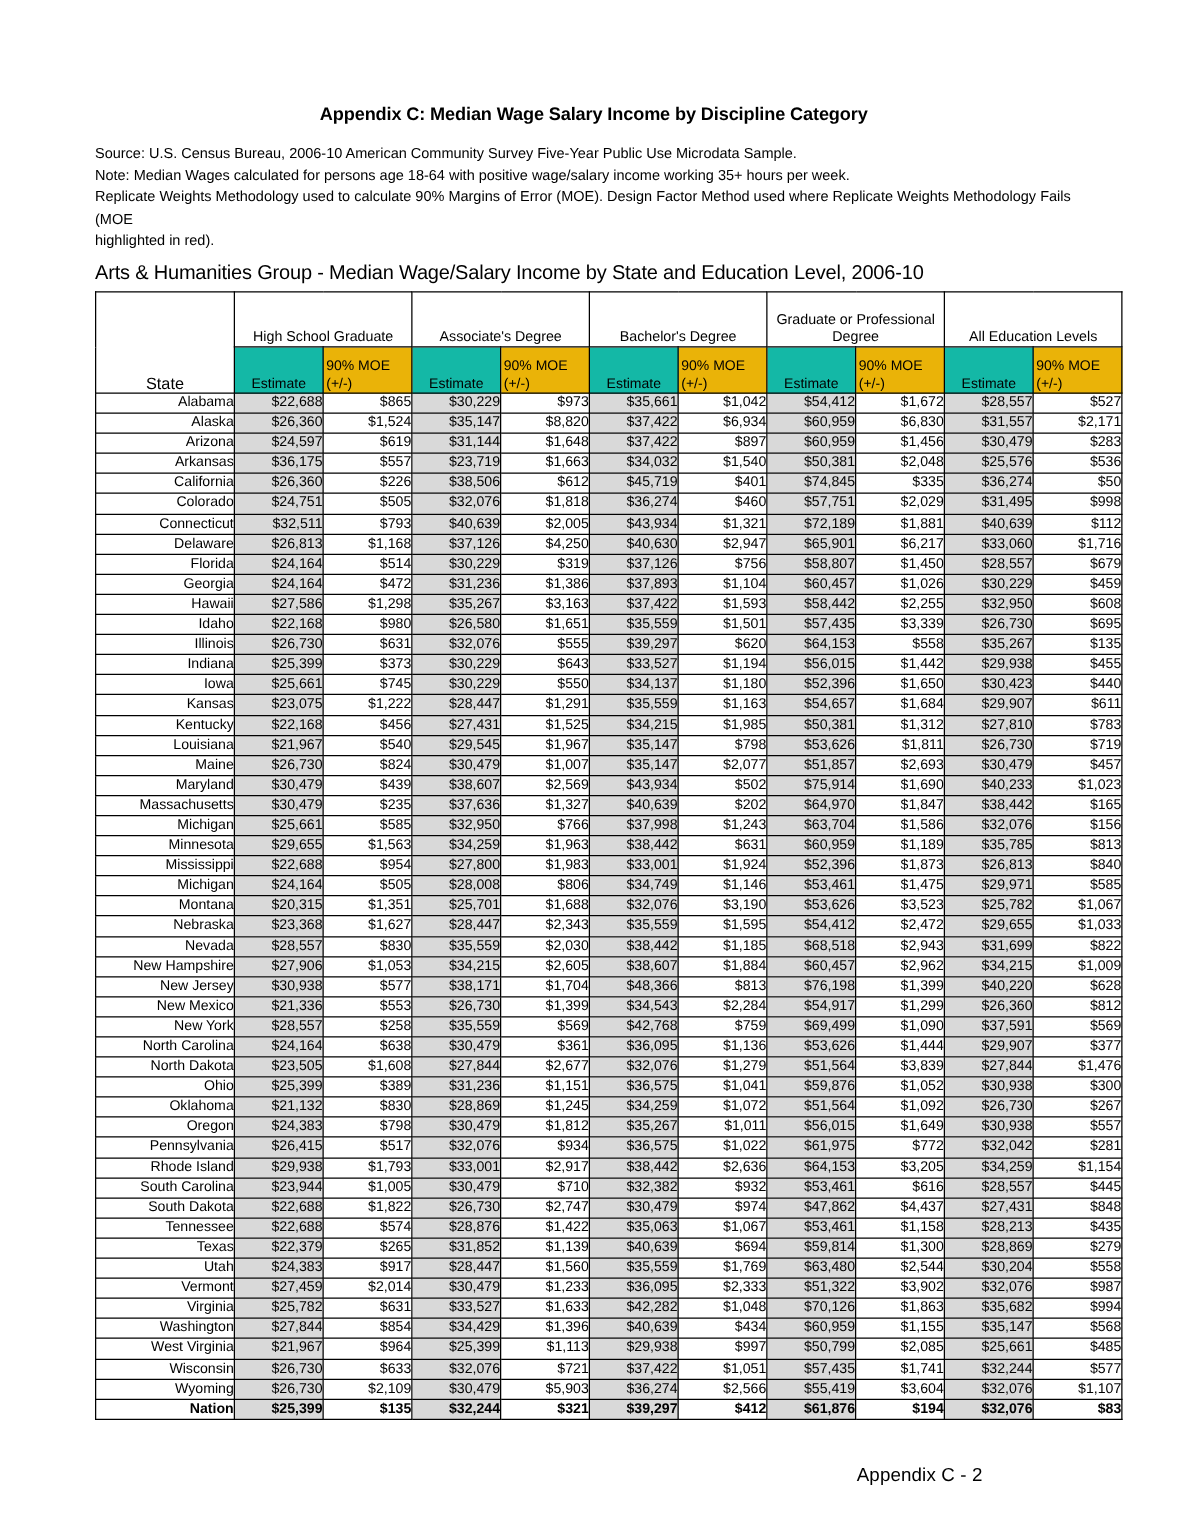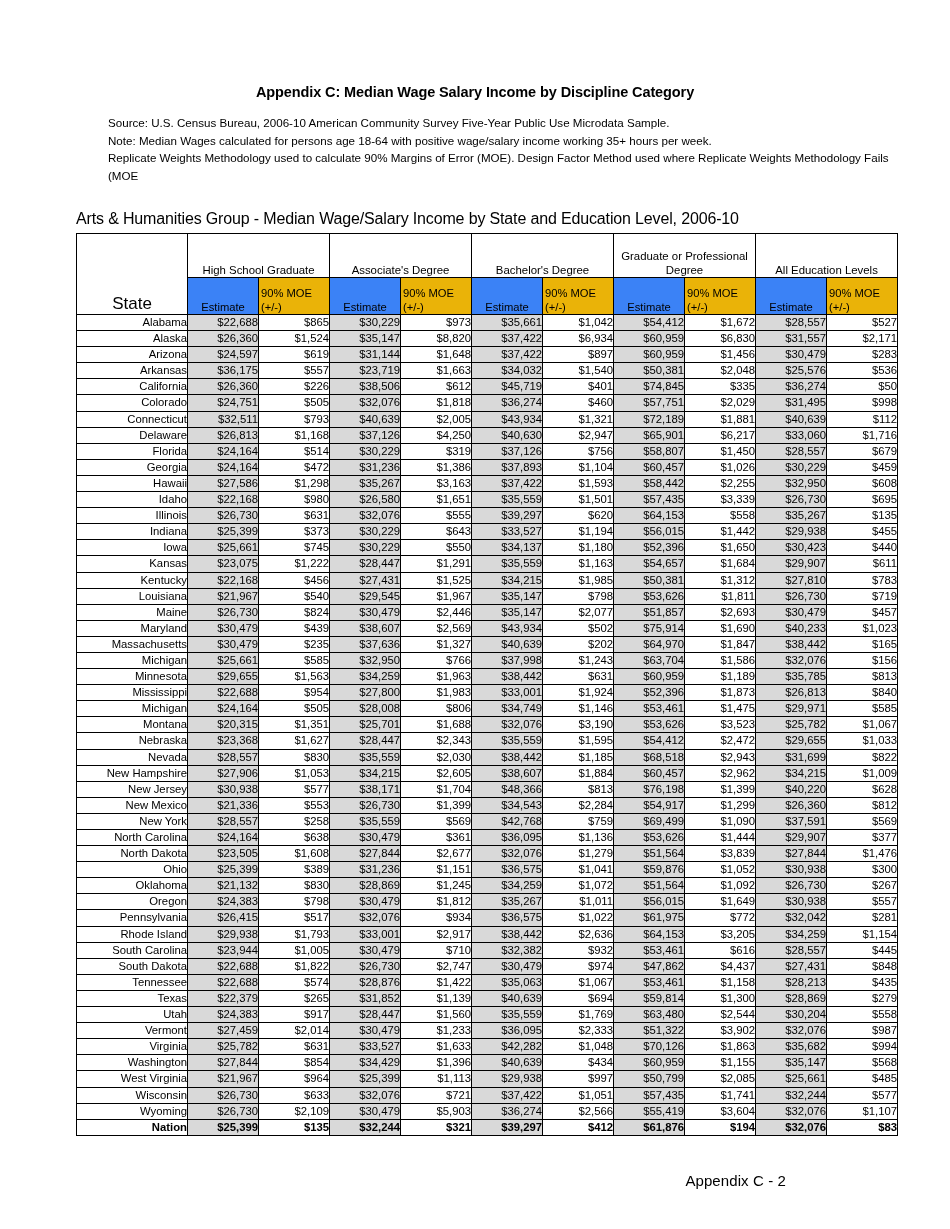--- a/index.html
+++ b/index.html
@@ -33,21 +33,20 @@
     font-weight: bold;
     letter-spacing: -0.1px;
   }
   .notes {
     position: absolute;
     left: 76px;
     top: 114px;
     width: 790px;
     font-size: 11.6px;
     line-height: 1.52;
-    margin-left: 32px;
   }
   .notes .line { display: block; }
   .section-title {
     position: absolute;
     left: 76px;
     top: 210px;
     font-size: 16px;
     font-weight: normal;
     letter-spacing: -0.15px;
   }
@@ -78,31 +77,31 @@
     padding: 0 2px;
   }
   .hsub {
     height: 37px;
     text-align: center;
     vertical-align: middle;
     font-size: 11.2px;
     line-height: 1.2;
     padding: 0 2px;
   }
-  .hsub.est { background: #3b82f6; }
+  .hsub.est { background: #14b8a6; }
   .hsub.moe {
     background: #eab308;
     text-align: left;
     padding-left: 2px;
   }
   .hstate {
     text-align: center;
     vertical-align: bottom;
     padding-bottom: 3px;
-    font-size: 17px;
+    font-size: 13px;
   }
   
   tbody td {
     height: 15.1px;
     line-height: 15.1px;
     font-size: 11.3px;
     white-space: nowrap;
     overflow: hidden;
   }
   td.state {
@@ -131,20 +130,21 @@
 <body>
 
 <div class="page">
 
   <div class="doc-title">Appendix C: Median Wage Salary Income by Discipline Category</div>
 
   <div class="notes">
     <span class="line">Source:  U.S. Census Bureau, 2006-10 American Community Survey Five-Year Public Use Microdata Sample.</span>
     <span class="line">Note:  Median Wages calculated for persons age 18-64 with positive wage/salary income working 35+ hours per week.</span>
     <span class="line">Replicate Weights Methodology used to calculate 90% Margins of Error (MOE).  Design Factor Method used where Replicate Weights Methodology Fails (MOE</span>
+    <span class="line">highlighted in red).</span>
   </div>
 
   <div class="section-title">Arts &amp; Humanities Group - Median Wage/Salary Income by State and Education Level, 2006-10</div>
 
   <table class="grid">
     <colgroup>
       <col class="c-state">
         <col class="c-est">
         <col class="c-moe">
       <col class="c-est">
@@ -411,21 +411,21 @@
           <td class="num shade">$53,626</td>
           <td class="num">$1,811</td>
           <td class="num shade">$26,730</td>
           <td class="num">$719</td>
         </tr>
         <tr>
           <td class="state">Maine</td>
           <td class="num shade">$26,730</td>
           <td class="num">$824</td>
           <td class="num shade">$30,479</td>
-          <td class="num">$2,446</td>
+          <td class="num">$1,007</td>
           <td class="num shade">$35,147</td>
           <td class="num">$2,077</td>
           <td class="num shade">$51,857</td>
           <td class="num">$2,693</td>
           <td class="num shade">$30,479</td>
           <td class="num">$457</td>
         </tr>
         <tr>
           <td class="state">Maryland</td>
           <td class="num shade">$30,479</td>

